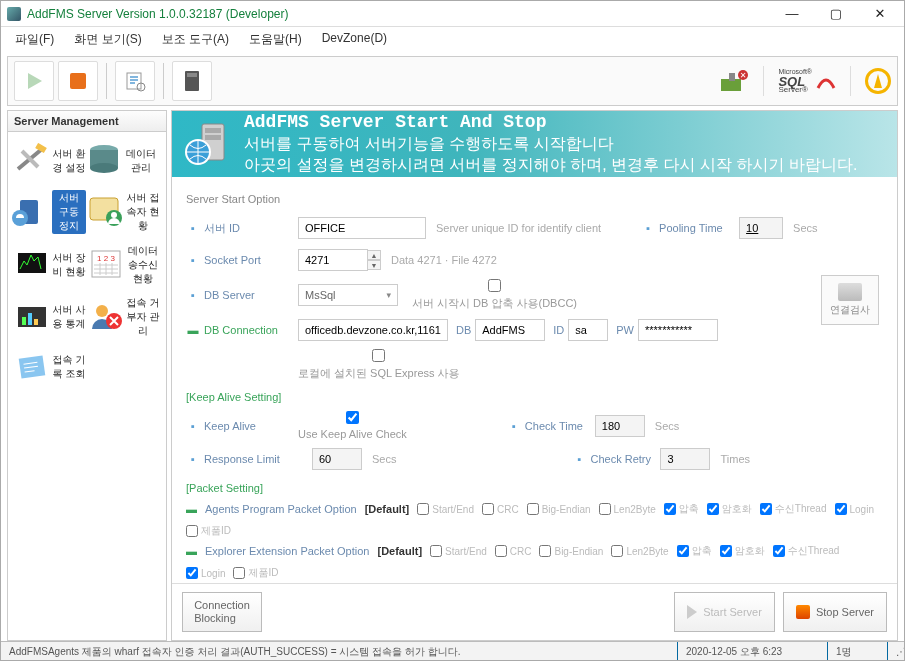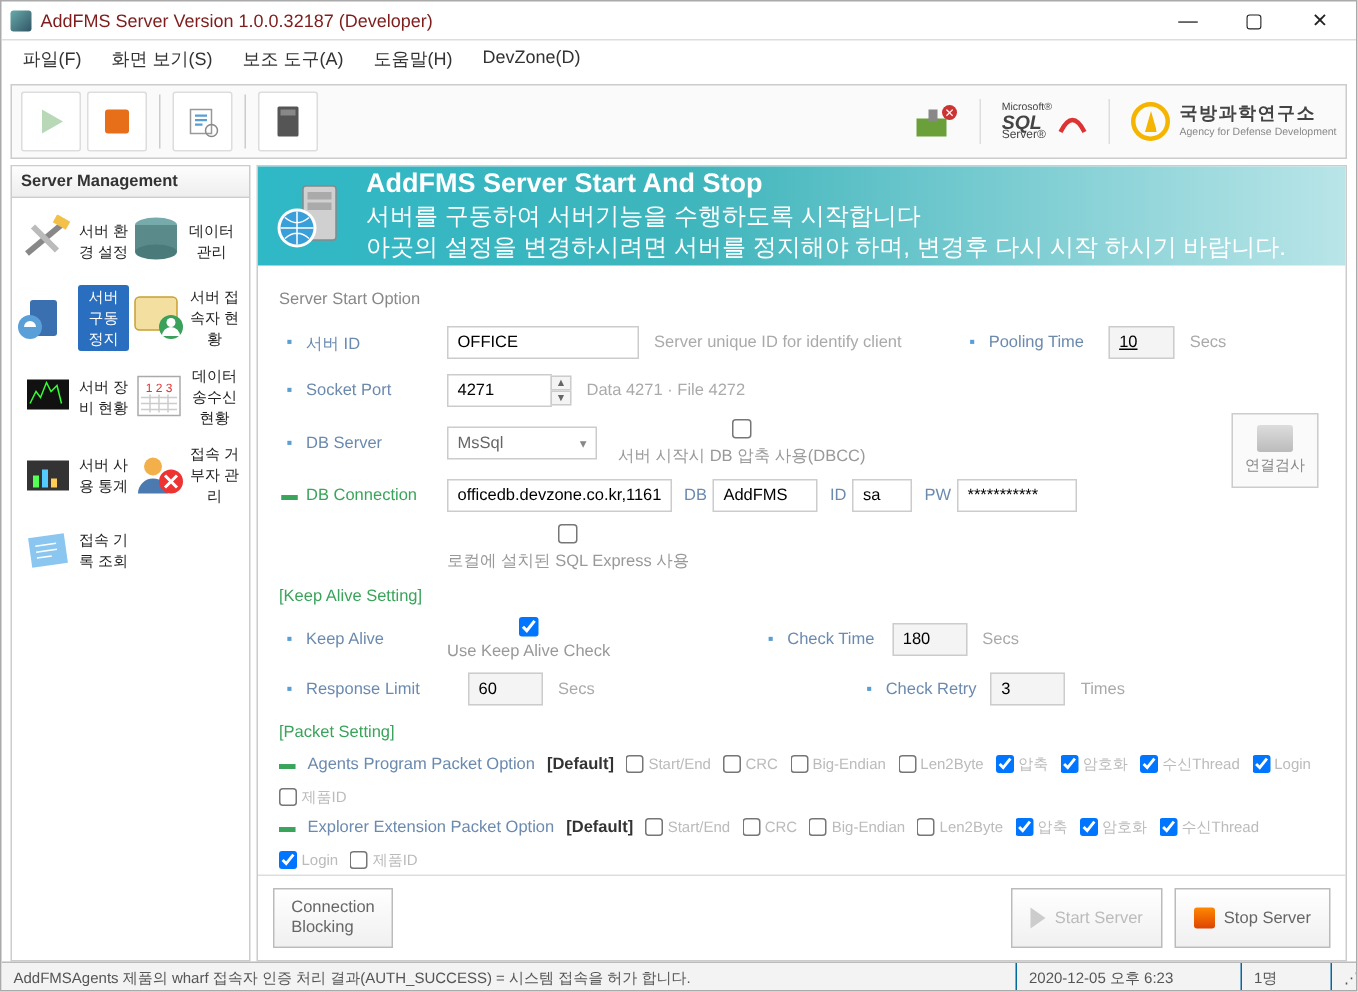--- a/index.html
+++ b/index.html
@@ -1,20 +1,20 @@
 <!DOCTYPE html>
 <html><head>
 <meta charset="utf-8">
 <style>
 * { box-sizing: border-box; margin: 0; padding: 0; }
 body { font-family: "Segoe UI", "Malgun Gothic", sans-serif; font-size: 11px; color: #333; background: #fff; width: 905px; height: 661px; overflow: hidden; border: 1px solid #aaa; position: relative; }
 
 .titlebar { display: flex; align-items: center; height: 26px; padding: 0 2px 0 6px; border-bottom: 1px solid #ddd; }
 .titlebar .app-icon { width: 14px; height: 14px; background: linear-gradient(135deg,#6aa,#356); border-radius: 2px; margin-right: 6px; }
-.titlebar .title { flex: 1; font-size: 12px; color: #7f1d1d; }
+.titlebar .title { flex: 1; font-size: 12px; color: #15803d; }
 .titlebar .win-btn { width: 44px; height: 24px; display: flex; align-items: center; justify-content: center; font-size: 13px; color: #222; cursor: pointer; }
 
 .menubar { display: flex; padding: 2px 8px; gap: 8px; font-size: 12px; color: #333; }
 .menubar span { padding: 2px 6px; cursor: pointer; }
 
 .toolbar { display: flex; align-items: center; padding: 4px 6px; border: 1px solid #ccc; margin: 4px 6px; height: 50px; background: #fafafa; gap: 4px; }
 .toolbar .tool-btn { width: 40px; height: 40px; border: 1px solid #ddd; background: #fff; display: flex; align-items: center; justify-content: center; border-radius: 2px; cursor: pointer; }
 .toolbar .spacer { flex: 1; }
 .toolbar .logo-area { display: flex; align-items: center; gap: 14px; font-size: 11px; color: #444; }
 
@@ -26,21 +26,21 @@
 .sidebar-head { background: linear-gradient(#fdfdfd,#eee); padding: 4px 6px; font-size: 11px; border-bottom: 1px solid #ccc; font-weight: bold; }
 .sidebar-grid { display: flex; flex-wrap: wrap; padding: 6px 4px; gap: 2px 0; align-content: flex-start; }
 .side-item { width: 74px; display: flex; align-items: center; font-size: 10px; text-align: center; padding: 4px 0; cursor: pointer; color: #222; }
 .side-item.selected { }
 .side-item .label.selected-label { background: #2a6fbf; color: #fff; padding: 1px 4px; border-radius: 2px; }
 .side-icon { width: 44px; height: 36px; display: flex; align-items: center; justify-content: center; margin-bottom: 2px; }
 
 .main { flex: 1; display: flex; flex-direction: column; margin-right: 6px; border: 1px solid #ccc; }
 .banner { height: 66px; background: linear-gradient(90deg,#2fb8c6 0%,#3fb5bc 40%,#b9e5e8 100%); display: flex; align-items: center; padding: 0 10px; color: #fff; }
 .banner .banner-icon { width: 52px; height: 52px; margin-right: 10px; display: flex; align-items: center; justify-content: center; }
-.banner h1 { font-size: 18px; font-weight: bold; margin-bottom: 2px; font-family: Liberation Sans, sans-serif; }
+.banner h1 { font-size: 18px; font-weight: bold; margin-bottom: 2px; font-family: Liberation Mono, monospace; }
 .banner p { font-size: 16px; line-height: 1.3; }
 
 .content { flex: 1; padding: 10px 12px 6px 14px; overflow: auto; color: #666; position: relative; }
 .section-title { color: #888; font-size: 11px; margin: 6px 0 10px 0; }
 .group-title { color: #39a45a; font-size: 11px; margin: 10px 0 8px 0; }
 
 .form-row { display: flex; align-items: center; min-height: 26px; margin-bottom: 6px; font-size: 11px; }
 .form-row .bullet { width: 14px; height: 14px; display: inline-flex; align-items: center; justify-content: center; margin-right: 4px; color: #5a9fd4; }
 .form-row .lbl { width: 94px; color: #6b8aae; }
 .form-row .lbl.accent { color: #39a45a; }
@@ -145,24 +145,20 @@
         <div style="font-size:13px;font-weight:bold;font-style:italic">SQL</div>
         <div style="font-size:8px;margin-top:-2px">Server®</div>
       </div>
       <svg width="20" height="22">
           <path d="M2 18 Q 10 2 18 18" stroke="#d33" stroke-width="3" fill="none"></path>
         </svg>
     </div>
     <div style="width:1px;height:30px;background:#ddd"></div>
     <div class="agency">
       <div class="ring"></div>
-      <div class="atxt">
-        <b>국방과학연구소</b><br>
-        <span style="font-size:7px;color:#888">Agency for Defense Development</span>
-      </div>
     </div>
   </div>
 </div>
 
 <div class="body-row">
 
   <div class="sidebar">
     <div class="sidebar-head">Server Management</div>
     <div class="sidebar-grid">
       <div class="side-item">

